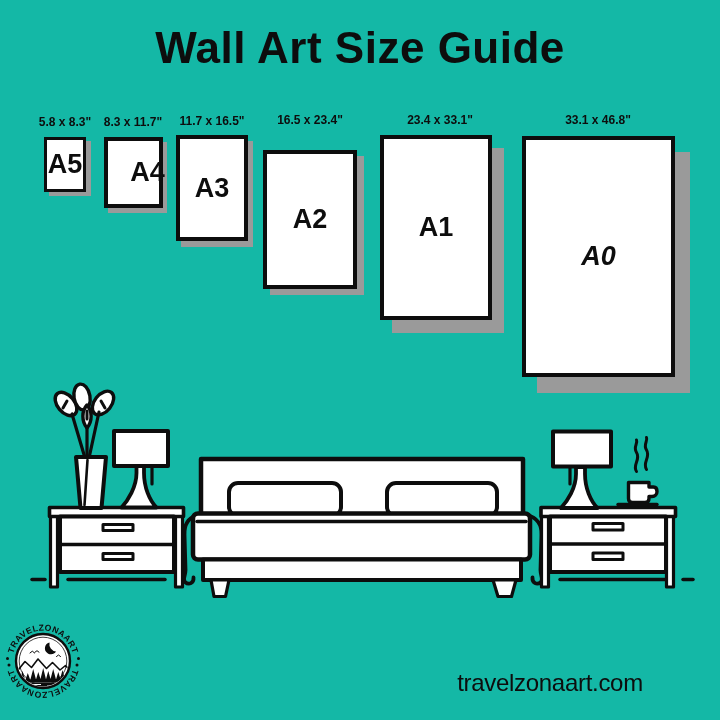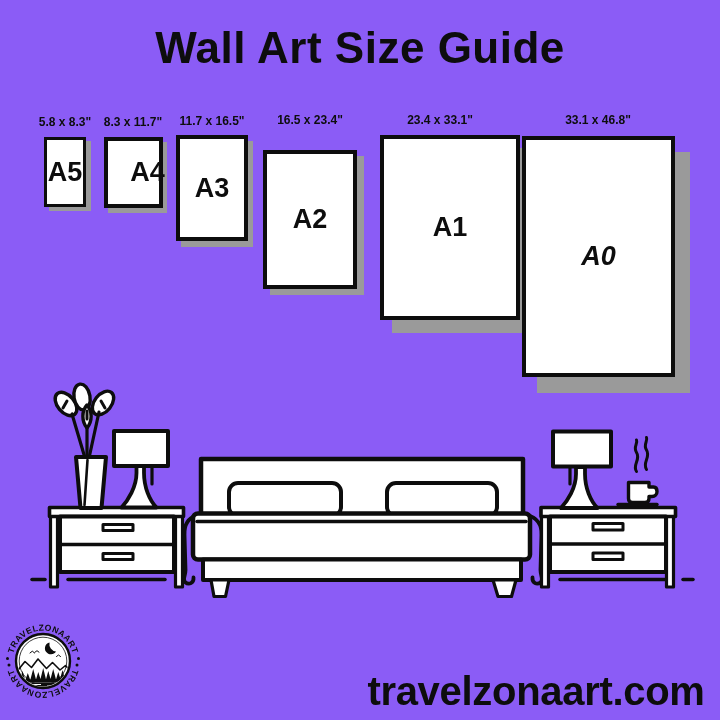--- a/index.html
+++ b/index.html
@@ -1,49 +1,49 @@
 <!DOCTYPE html>
 <html><head>
 <meta charset="utf-8">
 <style>
   html,body{margin:0;padding:0;background:#fff;}
   .page{
-    position:relative;width:720px;height:720px;background:#8b5cf6;
+    position:relative;width:720px;height:720px;background:#14b8a6;
     font-family:"Liberation Sans", sans-serif;color:#0d0d0d;overflow:hidden;
   }
   
   .title{
     position:absolute;left:0;right:0;top:26px;margin:0;text-align:center;
     font-size:44px;font-weight:800;letter-spacing:.5px;color:#0d0d0d;line-height:1;
   }
   
   .dim-label{
     position:absolute;transform:translateX(-50%);white-space:nowrap;
     font-size:12px;font-weight:700;color:#0d0d0d;line-height:1;
   }
   .frame{
     position:absolute;background:#fff;border:4px solid #0d0d0d;box-sizing:border-box;
     display:flex;align-items:center;justify-content:center;
   }
   .frame-letter{font-size:27px;font-weight:700;color:#0d0d0d;line-height:1;}
-  .d-a5{left:65px;top:116px}   .f-a5{left:44px; top:137px;width:42px; height:70px; border-width:3px;box-shadow:5px 4px 0 #9a9a9a;justify-content:center;}
+  .d-a5{left:65px;top:116px}   .f-a5{left:44px; top:137px;width:42px; height:55px; border-width:3px;box-shadow:5px 4px 0 #9a9a9a;justify-content:center;}
   .d-a4{left:133px;top:116px}  .f-a4{left:104px;top:137px;width:59px; height:71px; box-shadow:4px 5px 0 #9a9a9a;padding-left:28px;}
   .d-a3{left:212px;top:115px}  .f-a3{left:176px;top:135px;width:72px; height:106px;box-shadow:5px 6px 0 #9a9a9a;}
   .d-a2{left:310px;top:114px}  .f-a2{left:263px;top:134px;width:94px; height:139px;box-shadow:7px 6px 0 #9a9a9a;margin-top:16px;}
-  .d-a1{left:440px;top:114px}  .f-a1{left:380px;top:135px;width:140px;height:185px;box-shadow:12px 13px 0 #9a9a9a;}
+  .d-a1{left:440px;top:114px}  .f-a1{left:380px;top:135px;width:112px;height:185px;box-shadow:12px 13px 0 #9a9a9a;}
   .d-a0{left:598px;top:114px}  .f-a0{left:522px;top:136px;width:153px;height:241px;box-shadow:15px 16px 0 #9a9a9a;font-style:italic;}
   
   .bedroom{position:absolute;left:0;top:380px;width:720px;height:225px;}
   
   .logo{position:absolute;left:1px;top:619px;width:85px;height:85px;}
   .logo text{font-family:"Liberation Sans", sans-serif;}
   
   .website{
-    position:absolute;left:536px;top:671px;transform:translateX(-50%);
-    font-size:40px;font-weight:700;letter-spacing:-.3px;color:#0d0d0d;white-space:nowrap;line-height:1;
+    position:absolute;left:550px;top:671px;transform:translateX(-50%);
+    font-size:24px;font-weight:400;letter-spacing:-.3px;color:#0d0d0d;white-space:nowrap;line-height:1;
   }
 </style>
 </head>
 <body>
 
 <div class="page">
 
   <h1 class="title">Wall Art Size Guide</h1>
 
   <div class="dim-label d-a5">5.8 x 8.3"</div>

